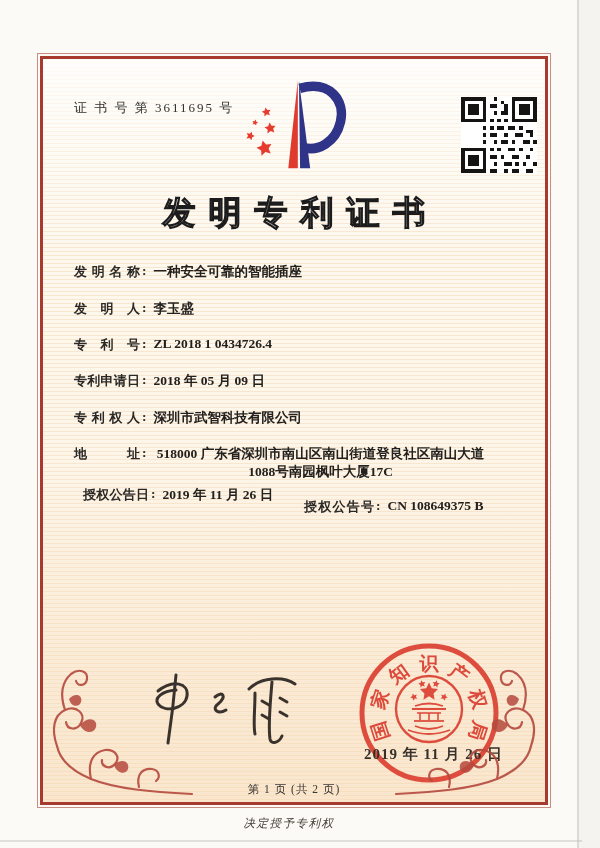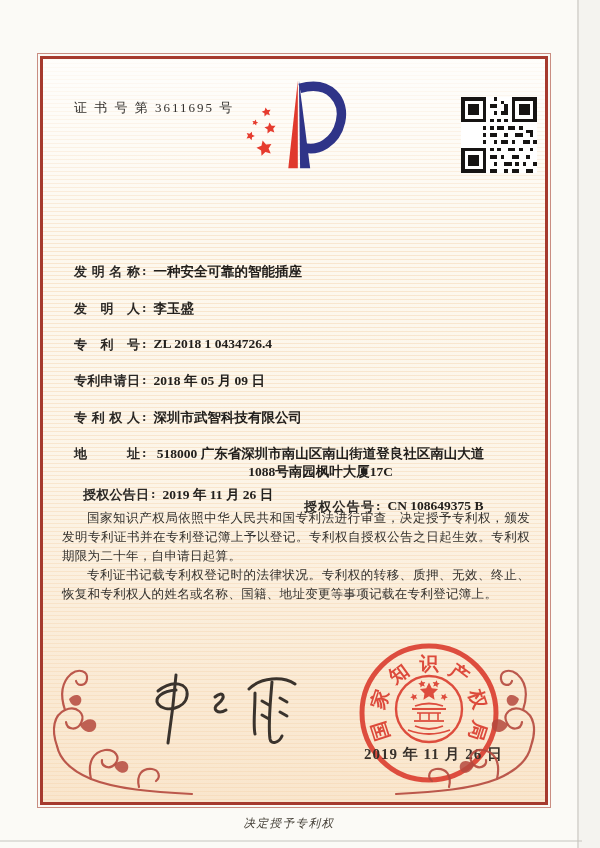--- a/index.html
+++ b/index.html
@@ -132,20 +132,21 @@
                  M8,8h1v1h-1z M10,8h2v1h-2z M13,8h2v1h-2z M16,8h1v1h-1z M18,9h2v1h-2z
                  M8,10h2v1h-2z M12,10h1v1h-1z M15,10h2v1h-2z M19,10h1v1h-1z
                  M9,12h1v1h-1z M11,12h2v1h-2z M14,12h1v1h-1z M17,12h2v1h-2z M20,12h1v1h-1z
                  M8,14h1v1h-1z M10,14h1v1h-1z M13,14h2v1h-2z M16,14h1v1h-1z M19,14h1v1h-1z
                  M8,16h2v1h-2z M11,16h1v1h-1z M14,16h2v1h-2z M18,16h1v1h-1z
                  M9,18h1v1h-1z M12,18h2v1h-2z M15,18h1v1h-1z M17,18h1v1h-1z M20,18h1v1h-1z
                  M8,20h2v1h-2z M12,20h1v1h-1z M14,20h2v1h-2z M18,20h2v1h-2z"></path>
       </g>
     </svg>
 
+    <div class="title">发明专利证书</div>
 
     <div class="rows">
       <div class="row row-name">
         <span class="lbl">发明名称</span><span class="colon">:</span><span class="val">一种安全可靠的智能插座</span>
       </div>
       <div class="row row-inventor">
         <span class="lbl">发明人</span><span class="colon">:</span><span class="val">李玉盛</span>
       </div>
       <div class="row row-patno">
         <span class="lbl">专利号</span><span class="colon">:</span><span class="val">ZL 2018 1 0434726.4</span>
@@ -160,24 +161,20 @@
         <span class="lbl">地址</span><span class="colon">:</span><span class="val">518000 广东省深圳市南山区南山街道登良社区南山大道1088号南园枫叶大厦17C</span>
       </div>
       <div class="row row-grant">
         <span class="lbl">授权公告日</span><span class="colon">:</span><span class="val">2019 年 11 月 26 日</span>
         <span class="grant-right">
           <span class="lbl">授权公告号</span><span class="colon">:</span><span class="val">CN 108649375 B</span>
         </span>
       </div>
     </div>
 
-    <div class="paras">
-      <p>国家知识产权局依照中华人民共和国专利法进行审查，决定授予专利权，颁发发明专利证书并在专利登记簿上予以登记。专利权自授权公告之日起生效。专利权期限为二十年，自申请日起算。</p>
-      <p>专利证书记载专利权登记时的法律状况。专利权的转移、质押、无效、终止、恢复和专利权人的姓名或名称、国籍、地址变更等事项记载在专利登记簿上。</p>
-    </div>
 
 
     <svg class="sig" viewBox="0 0 185 85" aria-hidden="true">
       <g fill="none" stroke="#3a332d" stroke-width="3" stroke-linecap="round" stroke-linejoin="round">
         <path d="M33,8 C31,32 28,56 25,76"></path>
         <path d="M15,24 C30,12 46,16 44,29 C42,42 22,46 15,37 C11,31 19,24 33,23"></path>
         <path d="M72,30 C80,23 84,30 75,37 C68,42 75,48 83,43"></path>
         <path d="M106,22 C118,10 140,9 152,17"></path>
         <path d="M129,15 C127,38 125,58 127,72 C128,78 136,76 139,69"></path>
         <path d="M112,26 C112,44 110,58 112,67"></path>
@@ -244,16 +241,17 @@
         <path d="M21,49 C16,34 18,21 27,13 C35,7 44,10 43,18 C42,25 34,26 32,20"></path>
         <path d="M95,126 C92,114 98,107 108,108 C115,109 117,116 112,120"></path>
       </g>
       <g fill="#b5493e" opacity="0.85">
         <path d="M36,64 C43,55 54,57 52,66 C50,73 40,73 36,64"></path>
         <path d="M70,104 C77,97 86,100 84,108 C82,114 73,113 70,104"></path>
         <path d="M25,38 C31,31 39,34 37,41 C35,47 27,46 25,38"></path>
       </g>
     </svg>
 
+    <div class="page-info">第 1 页 (共 2 页)</div>
   </div>
 </div>
 
 <div class="back-note">决定授予专利权</div>
 
 </body></html>

